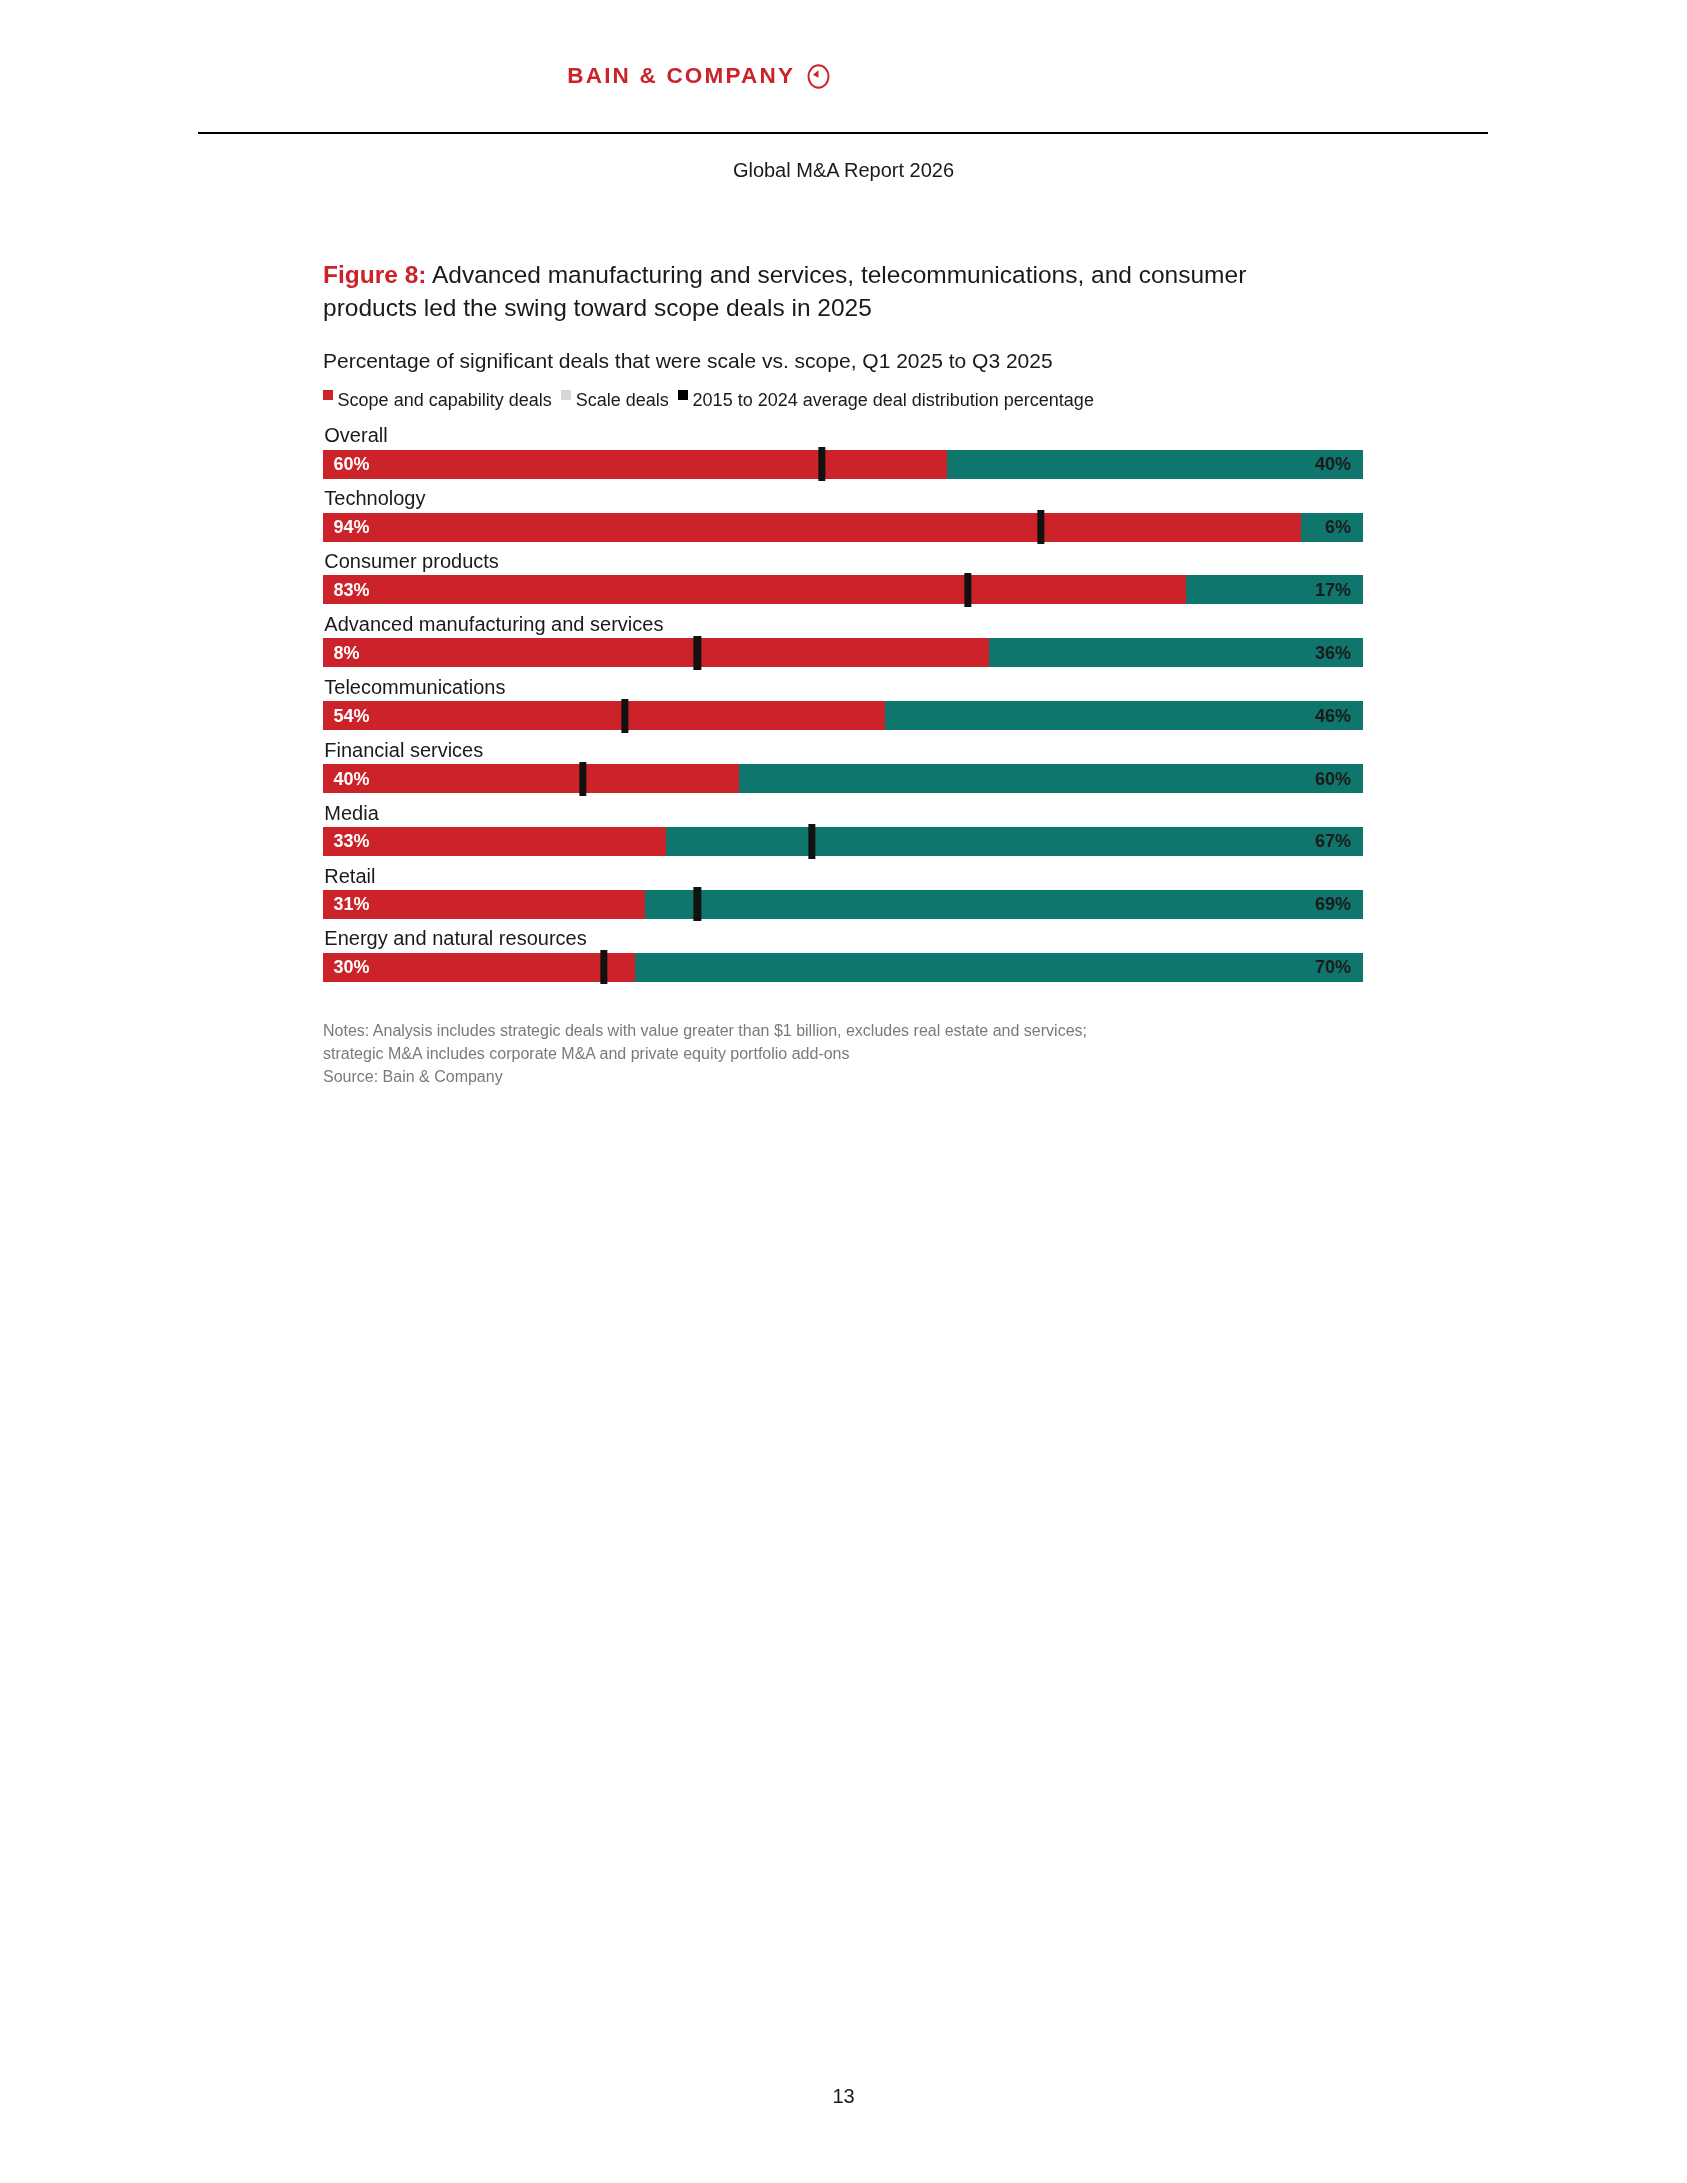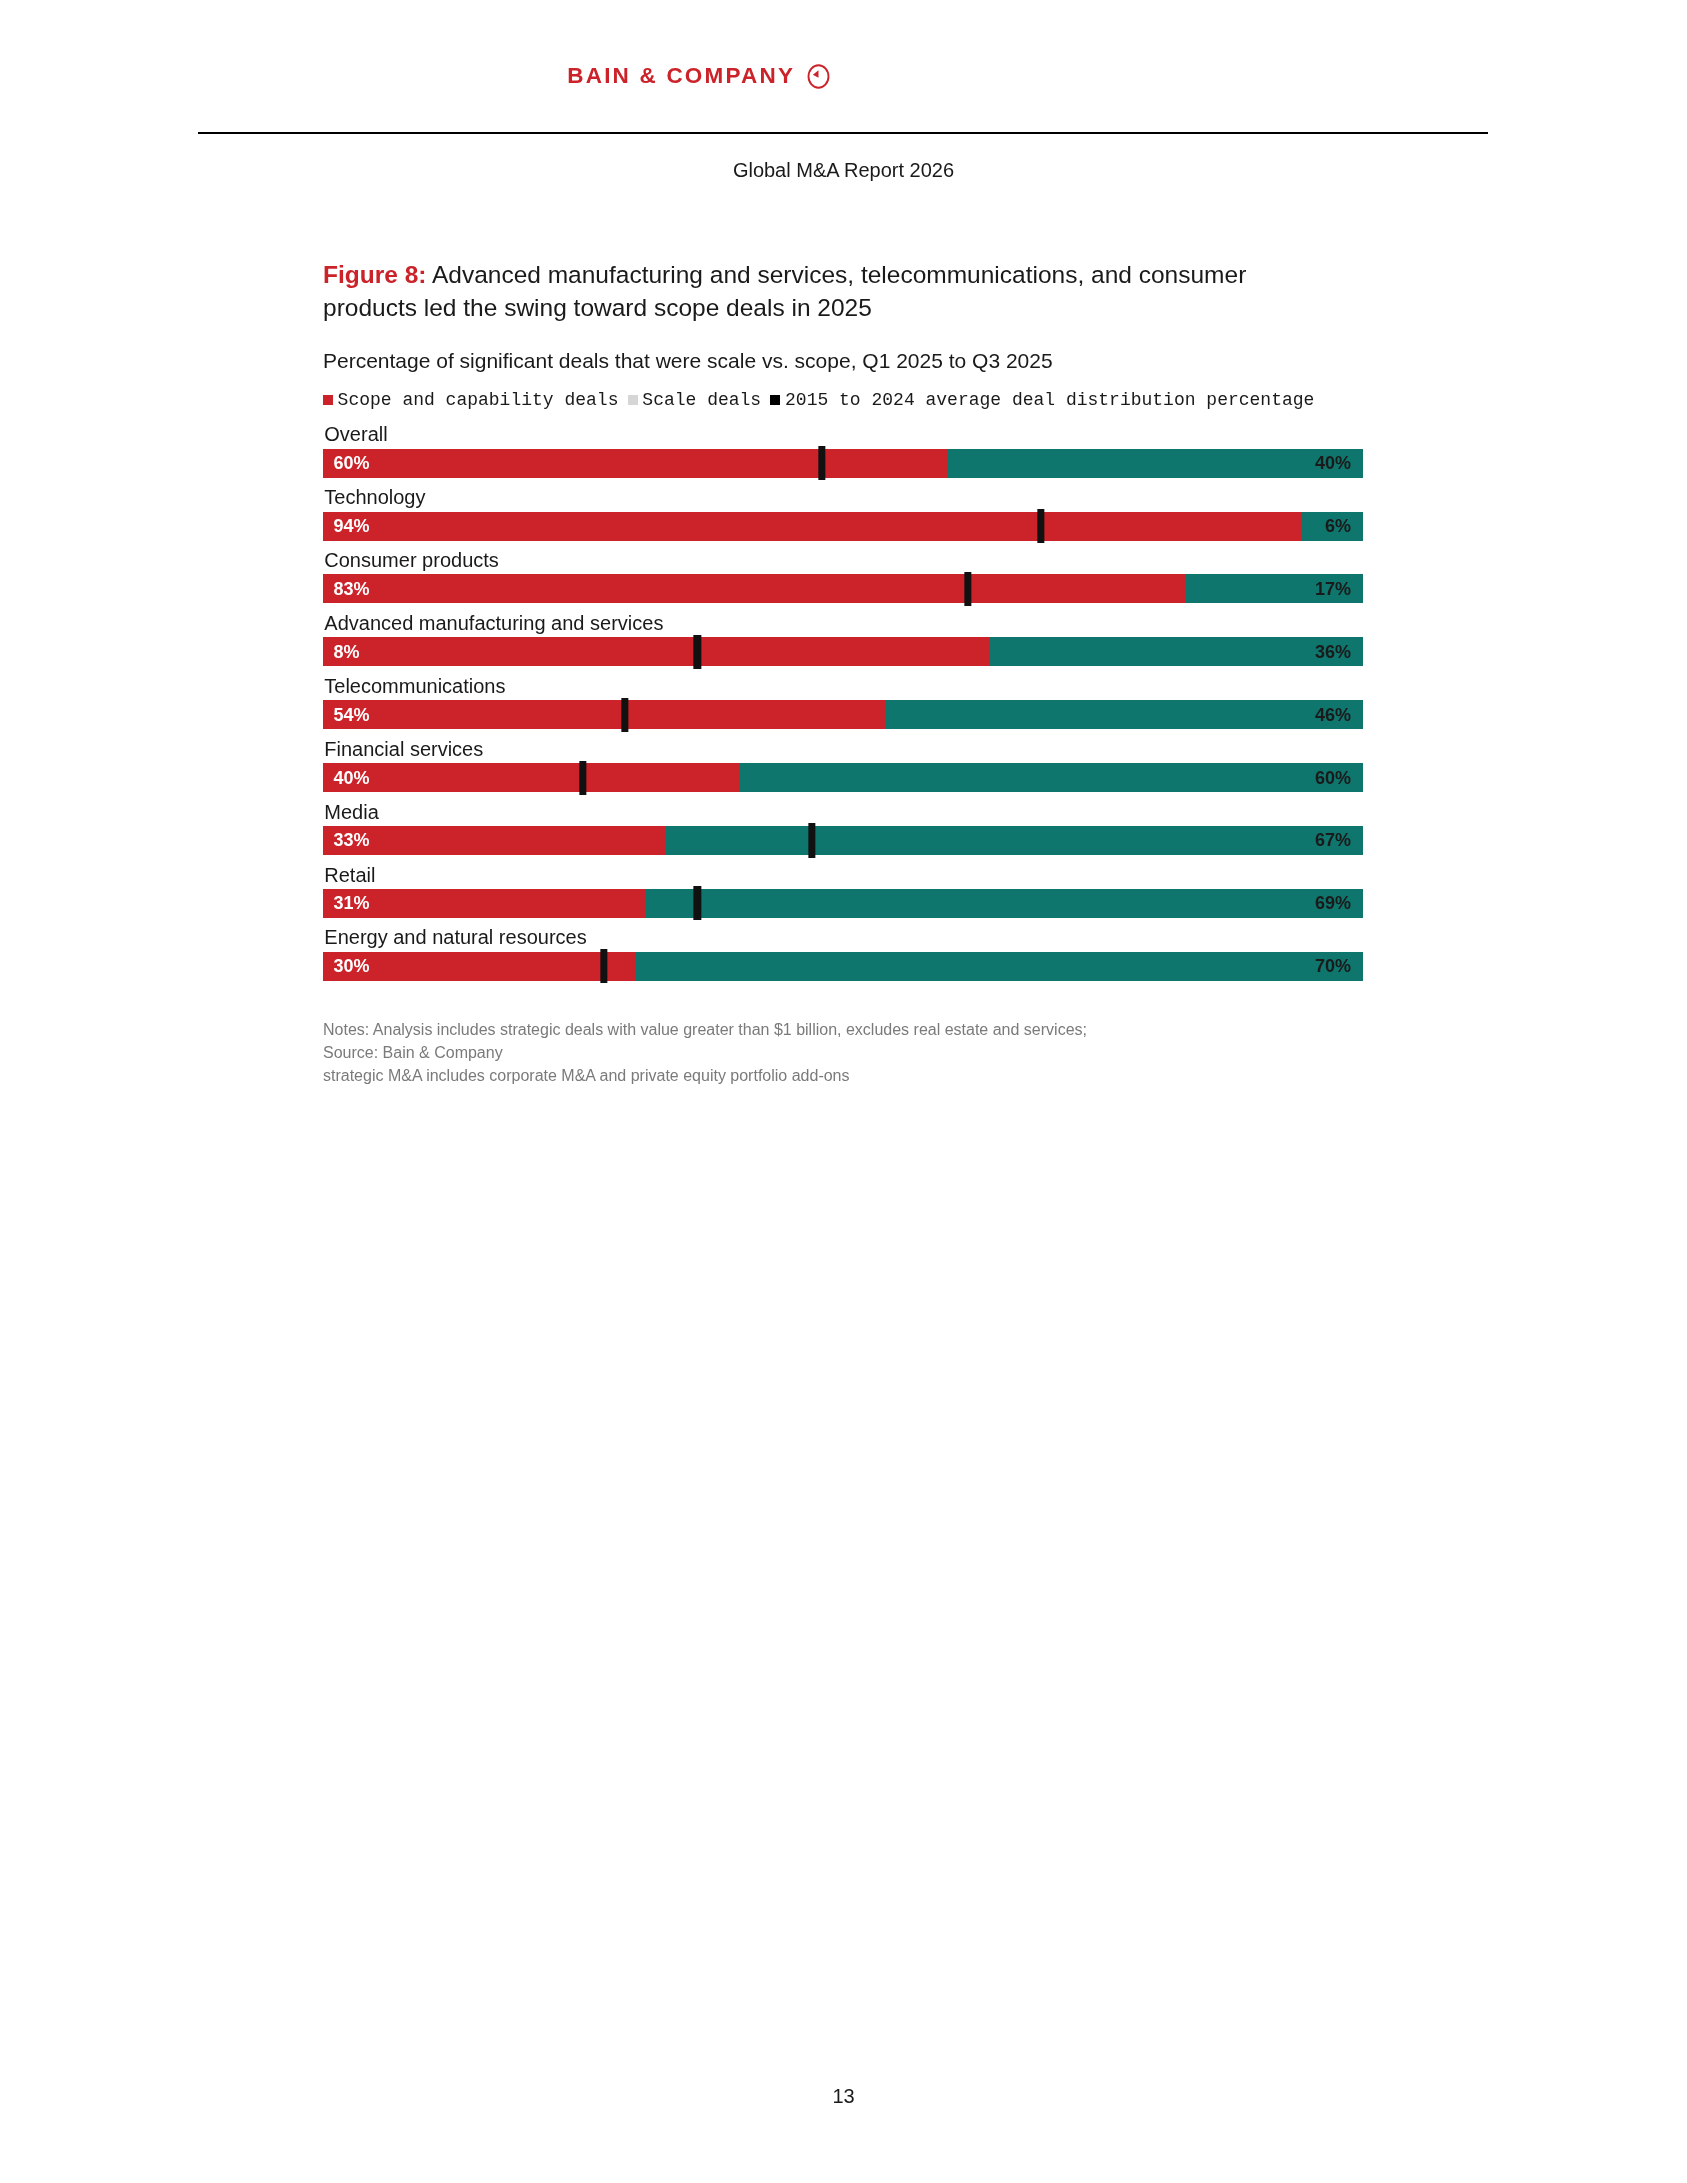--- a/index.html
+++ b/index.html
@@ -91,23 +91,22 @@
   .legend {
     margin-top: 17px;
     display: flex;
     align-items: center;
     font-size: 18px;
     color: #1a1a1a;
     white-space: nowrap;
   }
   .legend-item {
     display: inline-flex;
-    align-items: center;
+    align-items: flex-start;
     margin-right: 9.3px;
-    font-family: Liberation Mono, monospace;
   }
   .legend-item:last-child { margin-right: 0; }
   .swatch {
     width: 10px;
     height: 10px;
     margin-right: 4.6px;
     flex: 0 0 auto;
   }
   .sw-scope { background: #CC2229; }
   .sw-scale { background: #d6d6d6; }
@@ -314,20 +313,20 @@
           <div class="bar-fill" style="width: 30%;"></div>
           <div class="bar-marker" style="left: 27%;"></div>
           <div class="val-left">30%</div>
           <div class="val-right">70%</div>
         </div>
       </div>
     </div>
 
   <div class="notes">
     <div>Notes: Analysis includes strategic deals with value greater than $1 billion, excludes real estate and services;</div>
+    <div>strategic M&amp;A includes corporate M&amp;A and private equity portfolio add-ons</div>
     <div>Source: Bain &amp; Company</div>
-    <div>strategic M&amp;A includes corporate M&amp;A and private equity portfolio add-ons</div>
   </div>
 
 </div>
 
 <div class="page-number">13</div>
 
 
 </body></html>

